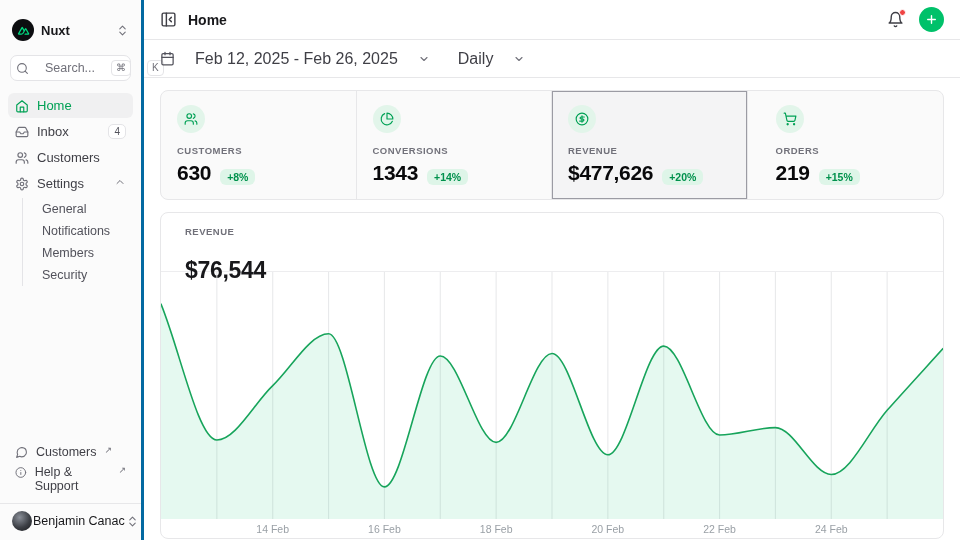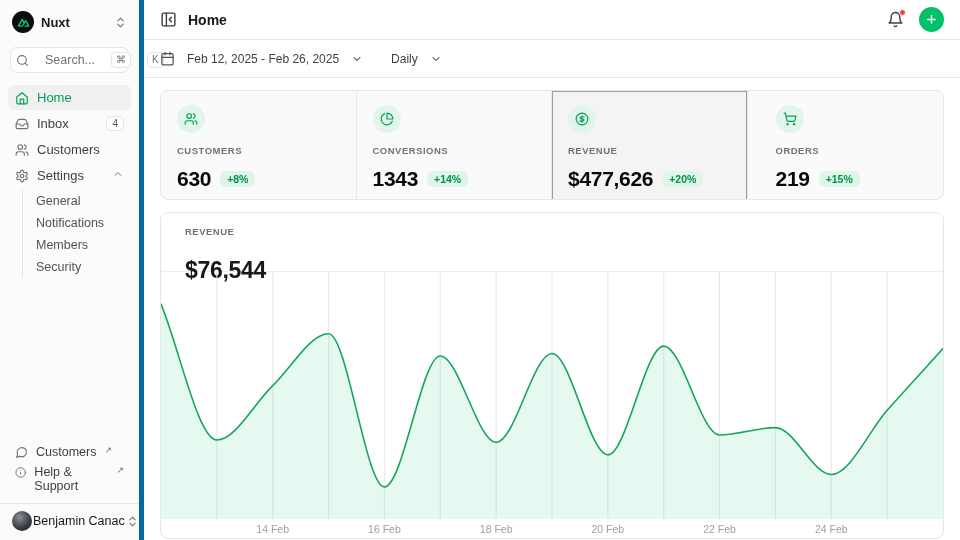--- a/index.html
+++ b/index.html
@@ -6,22 +6,22 @@
   html,body { width: 960px; height: 540px; overflow: hidden; }
   body {
     font-family: "Liberation Sans", sans-serif;
     font-size: 13px; color: #18181b; background: #fff;
     -webkit-font-smoothing: antialiased;
   }
   .app { display: flex; height: 100%; }
 
   
   .sidebar { flex: 0 0 144px; width: 144px; background: #fbfbfb;
-    border-right: 5px solid #0369a1; display: flex; flex-direction: column;
-    padding: 8px 8px 0; }
+    border-right: 3px solid #0369a1; display: flex; flex-direction: column;
+    padding: 16px 8px 0; }
   .ws-row { display: flex; align-items: center; gap: 7px; padding: 3px 4px; cursor: pointer; }
   .logo-circle { width: 22px; height: 22px; border-radius: 50%; background: #0c0d10;
     display: flex; align-items: center; justify-content: center; flex: 0 0 22px; }
   .logo-circle svg { width: 13px; height: 13px; }
   .ws-name { font-weight: 700; font-size: 13px; flex: 1; }
   .updown svg { width: 13px; height: 13px; color: #71717a; display: block; }
 
   .search-box { margin: 11px 2px 12px; height: 26px; background: #fff;
     border: 1px solid #e4e4e7; border-radius: 7px; display: flex; align-items: center;
     gap: 16px; padding: 0 5px; color: #71717a; cursor: text; }
@@ -35,21 +35,21 @@
     padding: 0 7px; border-radius: 6px; color: #3f3f46; cursor: pointer; margin-bottom: 1px; }
   .nav-item svg { width: 14px; height: 14px; color: #71717a; flex: 0 0 14px; }
   .nav-item.active { background: #f0f0f1; color: #00a155; font-weight: 500; }
   .nav-item.active svg { color: #00a155; }
   .nav-badge { margin-left: auto; font-size: 10px; color: #52525b;
     border: 1px solid #e4e4e7; border-radius: 5px; background: #fff; padding: 1px 5px; }
   .nav-chev { margin-left: auto; }
   .nav-chev svg { width: 12px; height: 12px; }
   .submenu { margin-left: 14px; border-left: 1px solid #e4e4e7; padding-left: 13px; margin-top: 2px; }
   .submenu .sub-item { display: block; height: 22px; line-height: 22px; color: #52525b;
-    font-size: 12.5px; cursor: pointer; }
+    font-size: 12.5px; cursor: pointer; margin-left: 6px; }
 
   .sidebar-spacer { flex: 1; }
   .foot-link { display: flex; align-items: flex-start; gap: 8px; padding: 3px 7px;
     color: #3f3f46; font-size: 12.5px; cursor: pointer; }
   .foot-link svg { width: 13px; height: 13px; color: #71717a; margin-top: 1px; }
   .ext-arrow { font-size: 9px; color: #71717a; line-height: 10px; margin-top: 0; }
 
   .user-sec { border-top: 1px solid #e7e7e9; margin: 7px -8px 0; padding: 7px 12px 9px; }
   .user-row { display: flex; align-items: center; gap: 1px; cursor: pointer; }
   .avatar { width: 20px; height: 20px; border-radius: 50%; flex: 0 0 20px;
@@ -68,38 +68,38 @@
   .bell-wrap { position: relative; }
   .bell-dot { position: absolute; top: -2px; right: -2px; width: 7px; height: 7px;
     border-radius: 50%; background: #ef4444; border: 1.5px solid #fff; }
   .plus-btn { width: 25px; height: 25px; border-radius: 50%; background: #00c16a;
     border: none; color: #fff; display: flex; align-items: center; justify-content: center;
     cursor: pointer; }
   .plus-btn svg { width: 13px; height: 13px; }
 
   .toolbar { height: 38px; border-bottom: 1px solid #e7e7e9; display: flex;
     align-items: center; gap: 28px; padding: 0 16px; }
-  .tool-btn { display: flex; align-items: center; gap: 12px; background: none; border: none;
-    font-family: inherit; font-size: 12px; font-weight: 500; color: #3f3f46; cursor: pointer; }
+  .tool-btn { display: flex; align-items: center; gap: 20px; background: none; border: none;
+    font-family: inherit; font-size: 16px; font-weight: 500; color: #3f3f46; cursor: pointer; }
   .tool-btn svg.lead { width: 15px; height: 15px; color: #52525b; }
   .tool-btn svg.chev { width: 12px; height: 12px; color: #71717a; }
 
   .content { padding: 12px 16px 0; }
 
   .stats { display: grid; grid-template-columns: repeat(4, 1fr); height: 110px;
     border: 1px solid #e7e7e9; border-radius: 8px; background: #fafafa; overflow: hidden; }
   .stat { padding: 14px 16px; border-right: 1px solid #e7e7e9; cursor: pointer; }
   .stat:last-child { border-right: none; padding-left: 28px; }
   .stat.selected { background: #f4f4f5; box-shadow: inset 0 0 0 1px #9b9ba3; }
   .stat-icon { width: 28px; height: 28px; border-radius: 50%; background: #e2f5ea;
     display: flex; align-items: center; justify-content: center; color: #00a155; }
   .stat-icon svg { width: 14px; height: 14px; }
   .stat-label { margin-top: 12px; font-size: 9.5px; font-weight: 600;
     letter-spacing: 0.5px; color: #71717a; }
-  .stat-value-row { margin-top: 11px; display: flex; align-items: center; gap: 9px; }
+  .stat-value-row { margin-top: 5px; display: flex; align-items: flex-end; gap: 9px; }
   .stat-value { font-size: 21px; font-weight: 700; letter-spacing: -0.3px; color: #09090b; }
   .delta-badge { background: #def5e8; color: #00914c; font-size: 10.5px; font-weight: 600;
     padding: 3px 7px; border-radius: 6px; line-height: 1; }
 
   .chart-card { margin-top: 12px; border: 1px solid #e7e7e9; border-radius: 8px;
     background: #fff; height: 327px; overflow: hidden; }
   .chart-head { padding: 13px 24px 0; height: 59px; border-bottom: 1px solid #ededef; }
   .chart-label { font-size: 9.5px; font-weight: 600; letter-spacing: 0.5px; color: #71717a; }
   .chart-value { font-size: 23px; font-weight: 700; letter-spacing: -0.3px; margin-top: 20px; }
   .plot { position: relative; height: 247px; }

